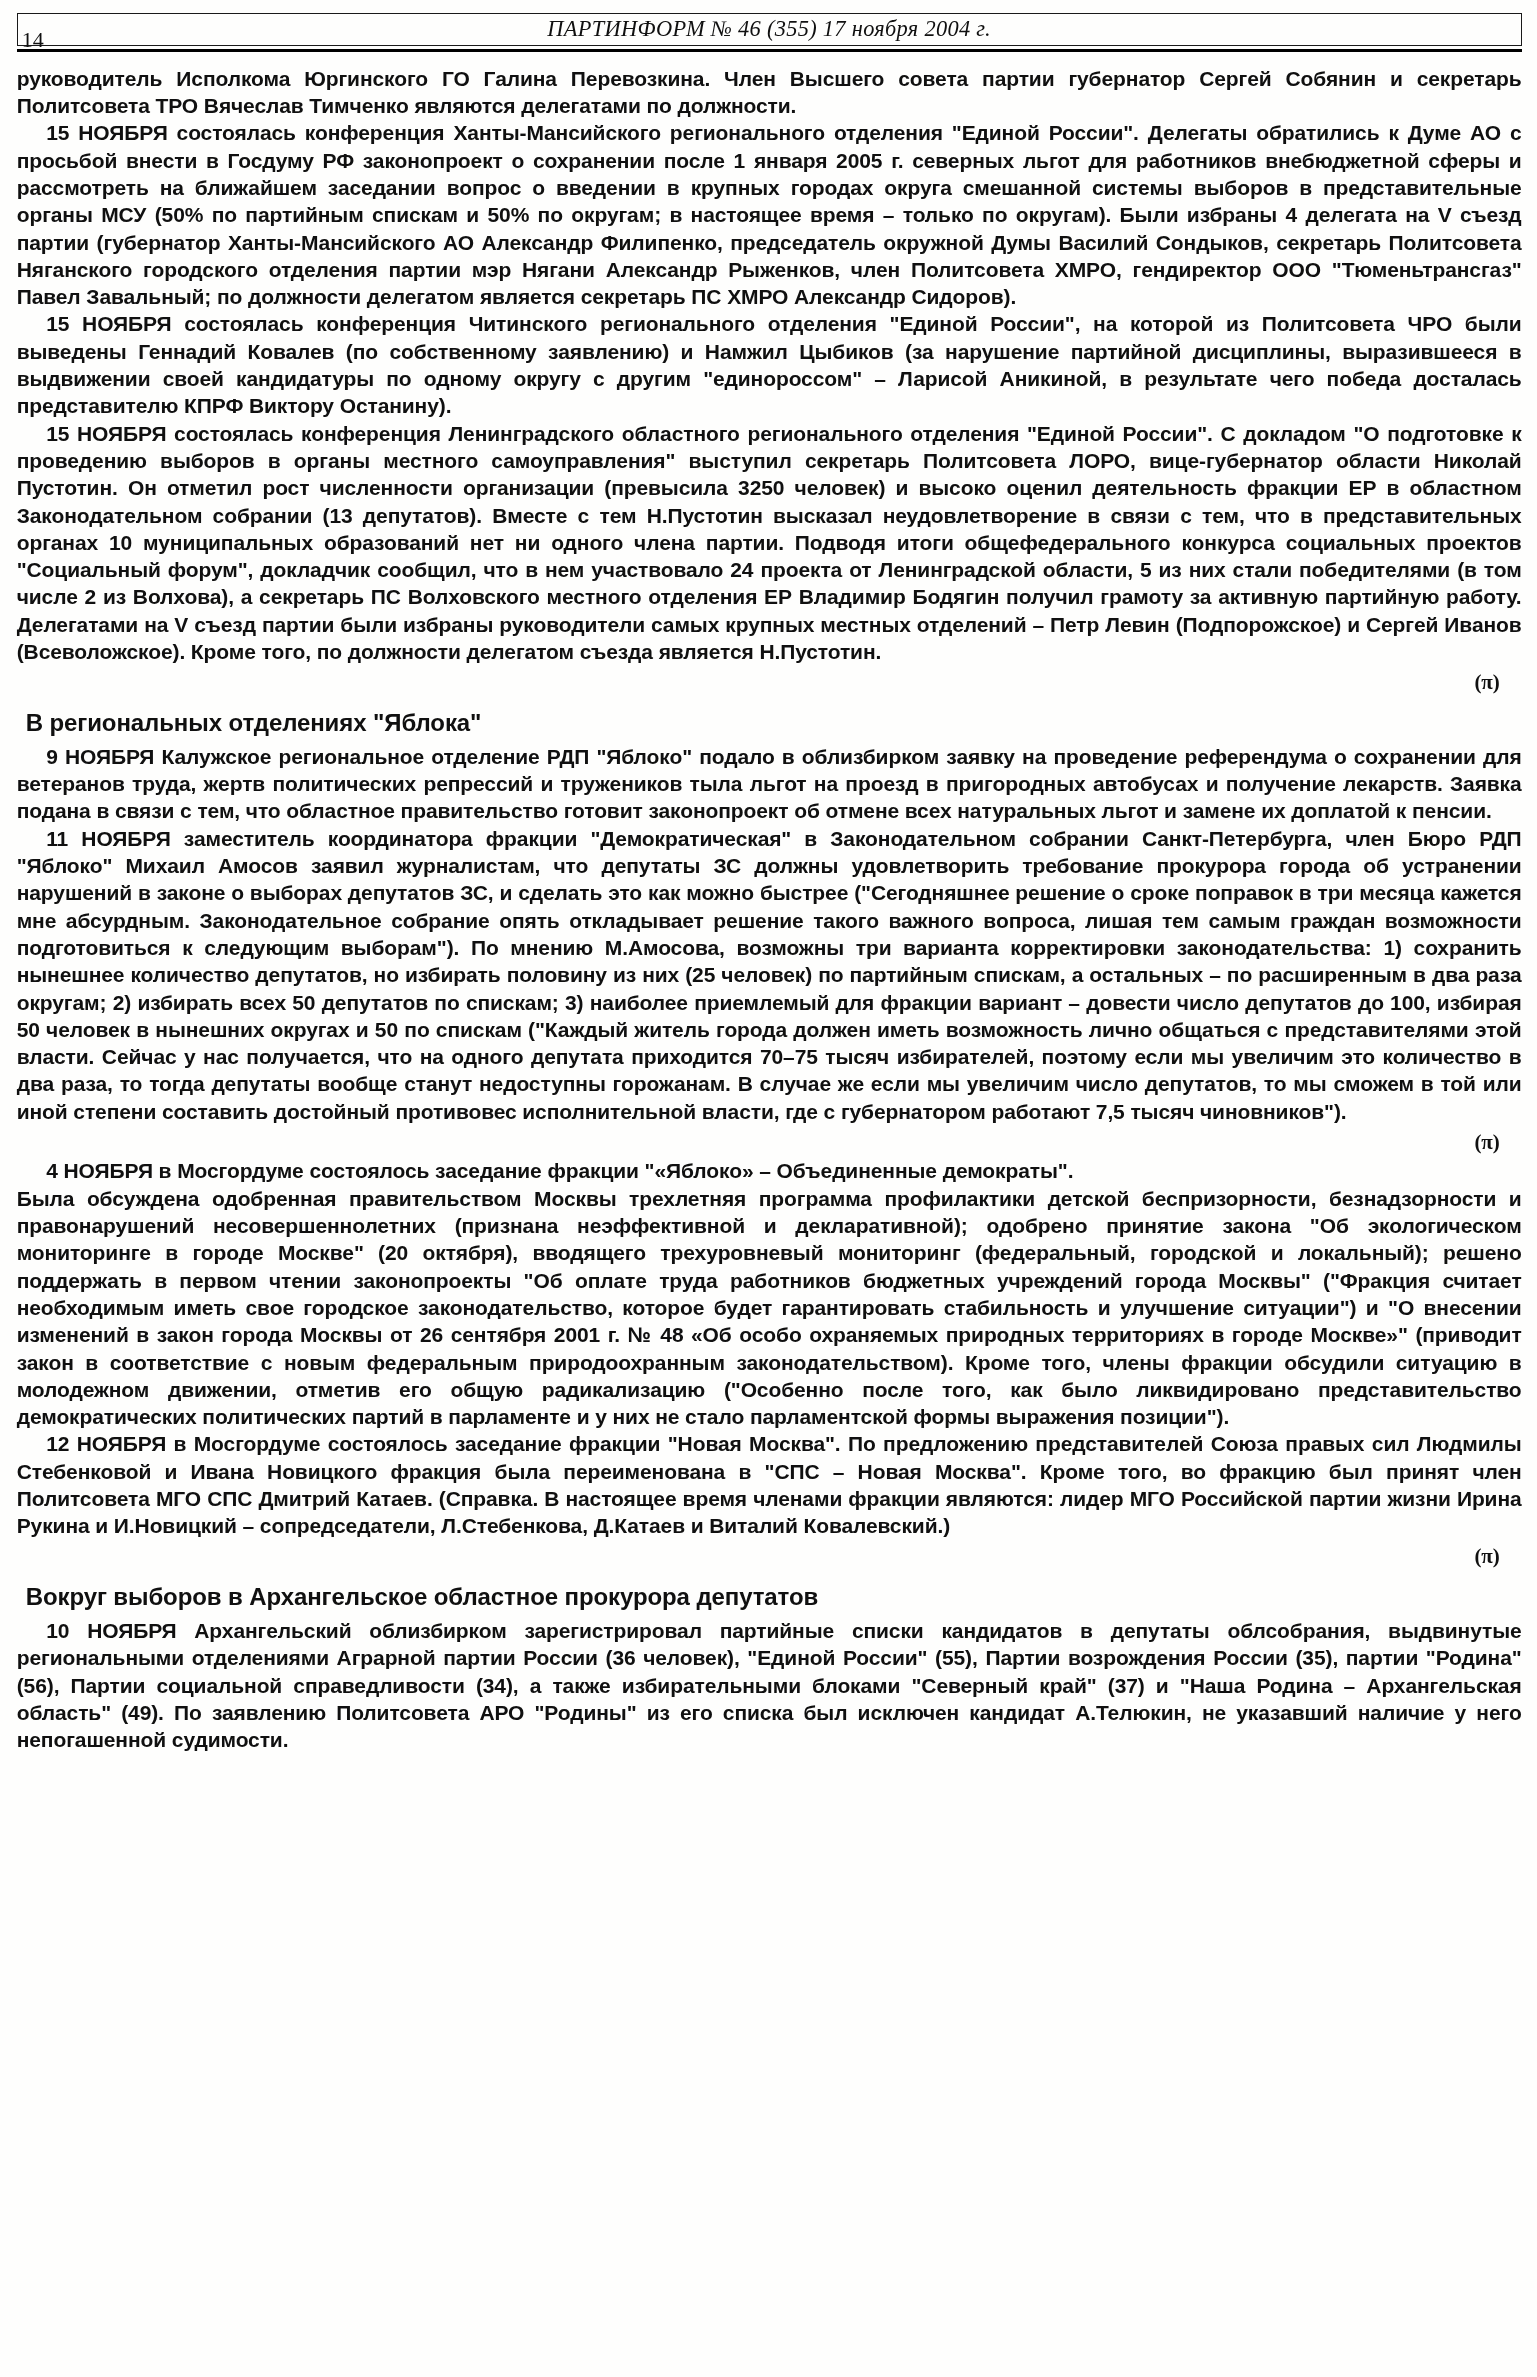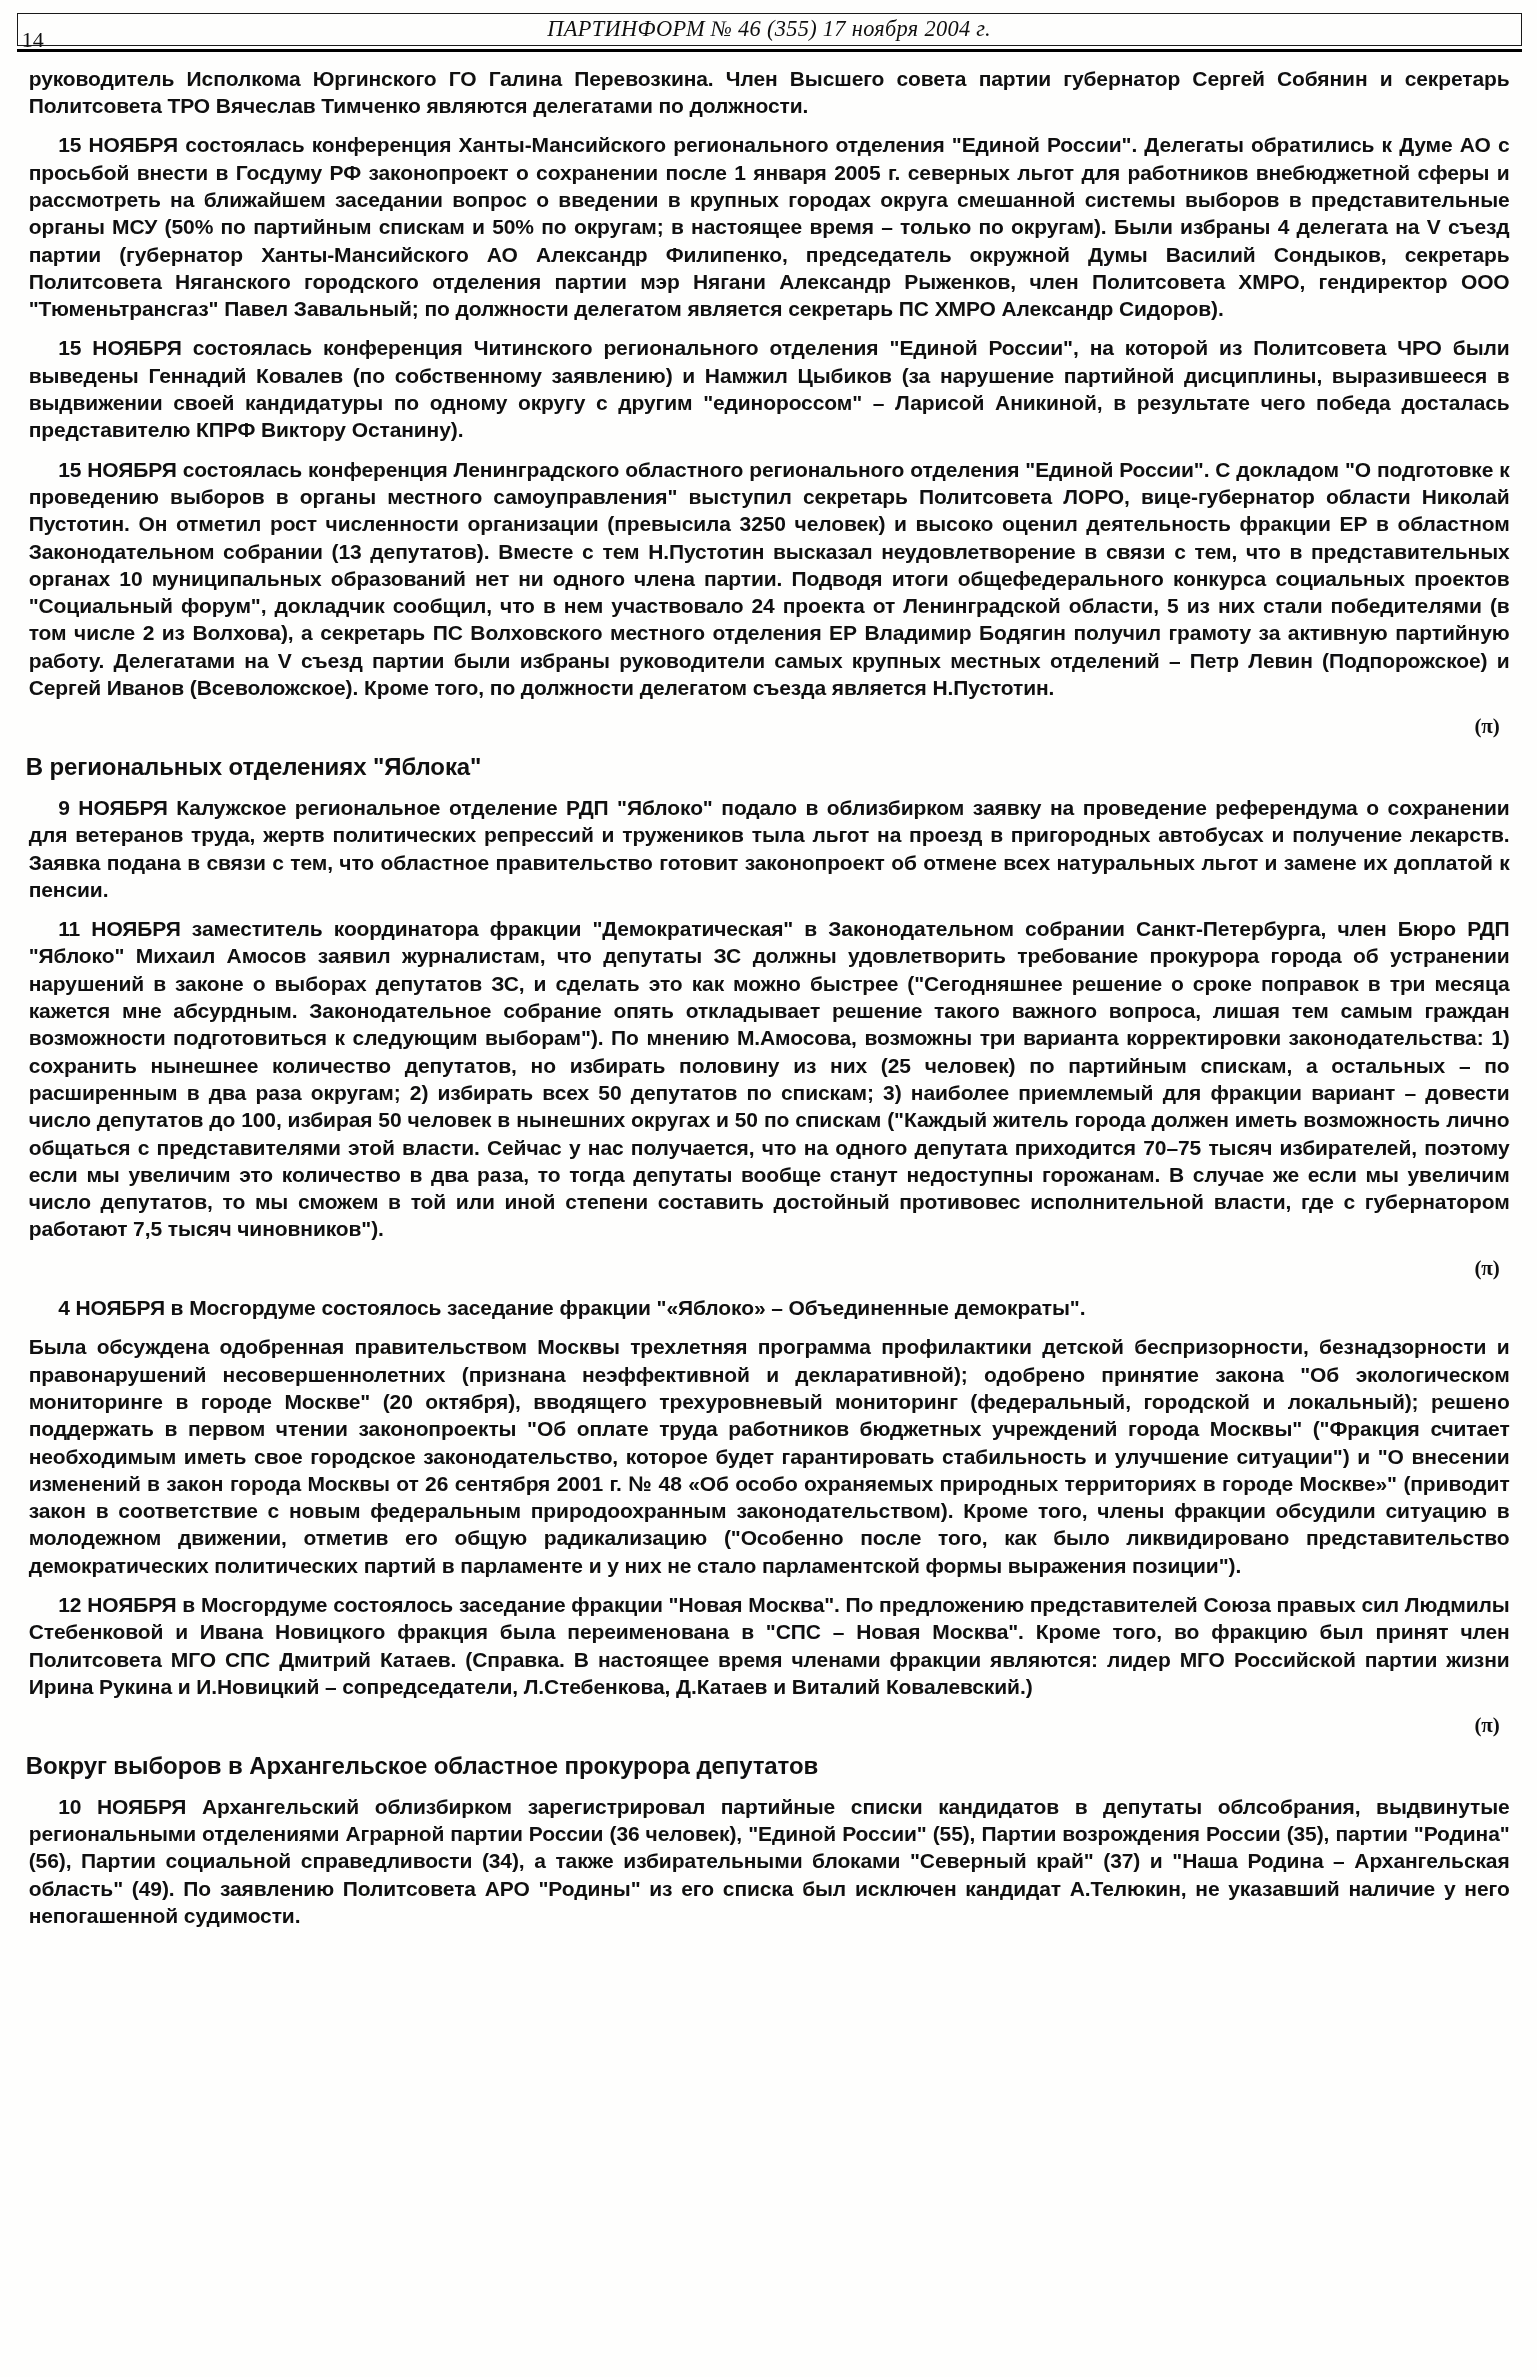--- a/index.html
+++ b/index.html
@@ -46,21 +46,21 @@
   }
   .article {
     margin-top: 13px;
     font-family: "Liberation Sans", sans-serif;
     font-size: 21px;
     line-height: 1.30;
     text-align: justify;
     letter-spacing: -0.1px;
   }
   .article p {
-    margin: 12px;
+    margin: 0;
     text-indent: 29.5px;
   }
   .article p.ni {
     text-indent: 0;
   }
   .b { font-weight: 700; }
   .r { font-weight: 700; }
   .pi {
     text-align: right;
     text-indent: 0 !important;

